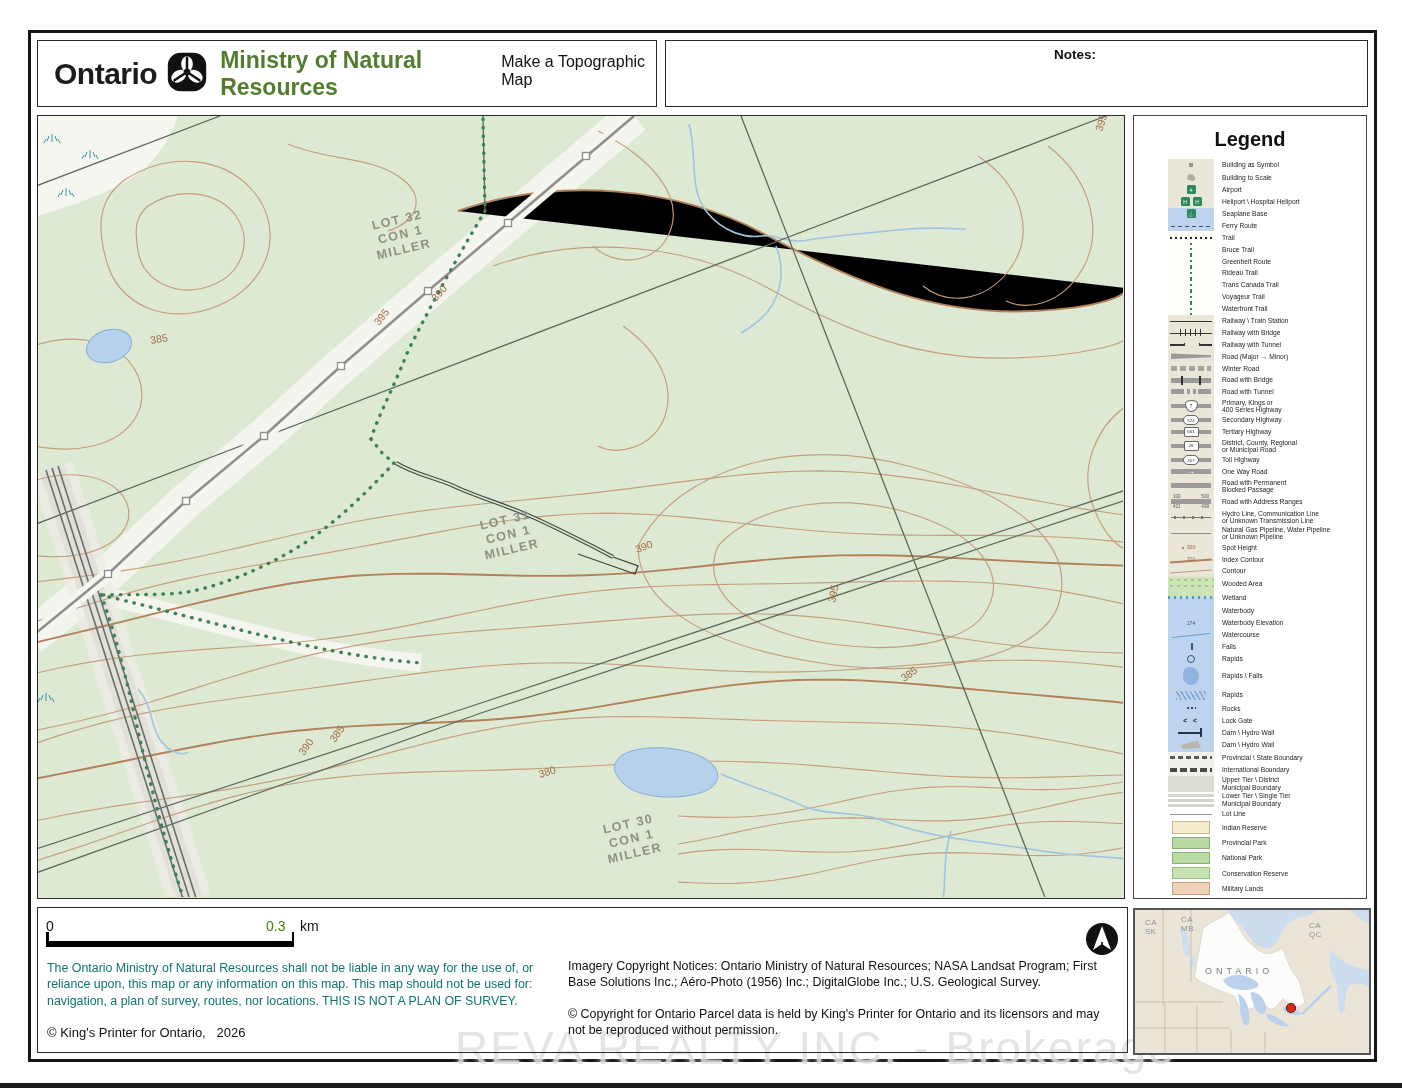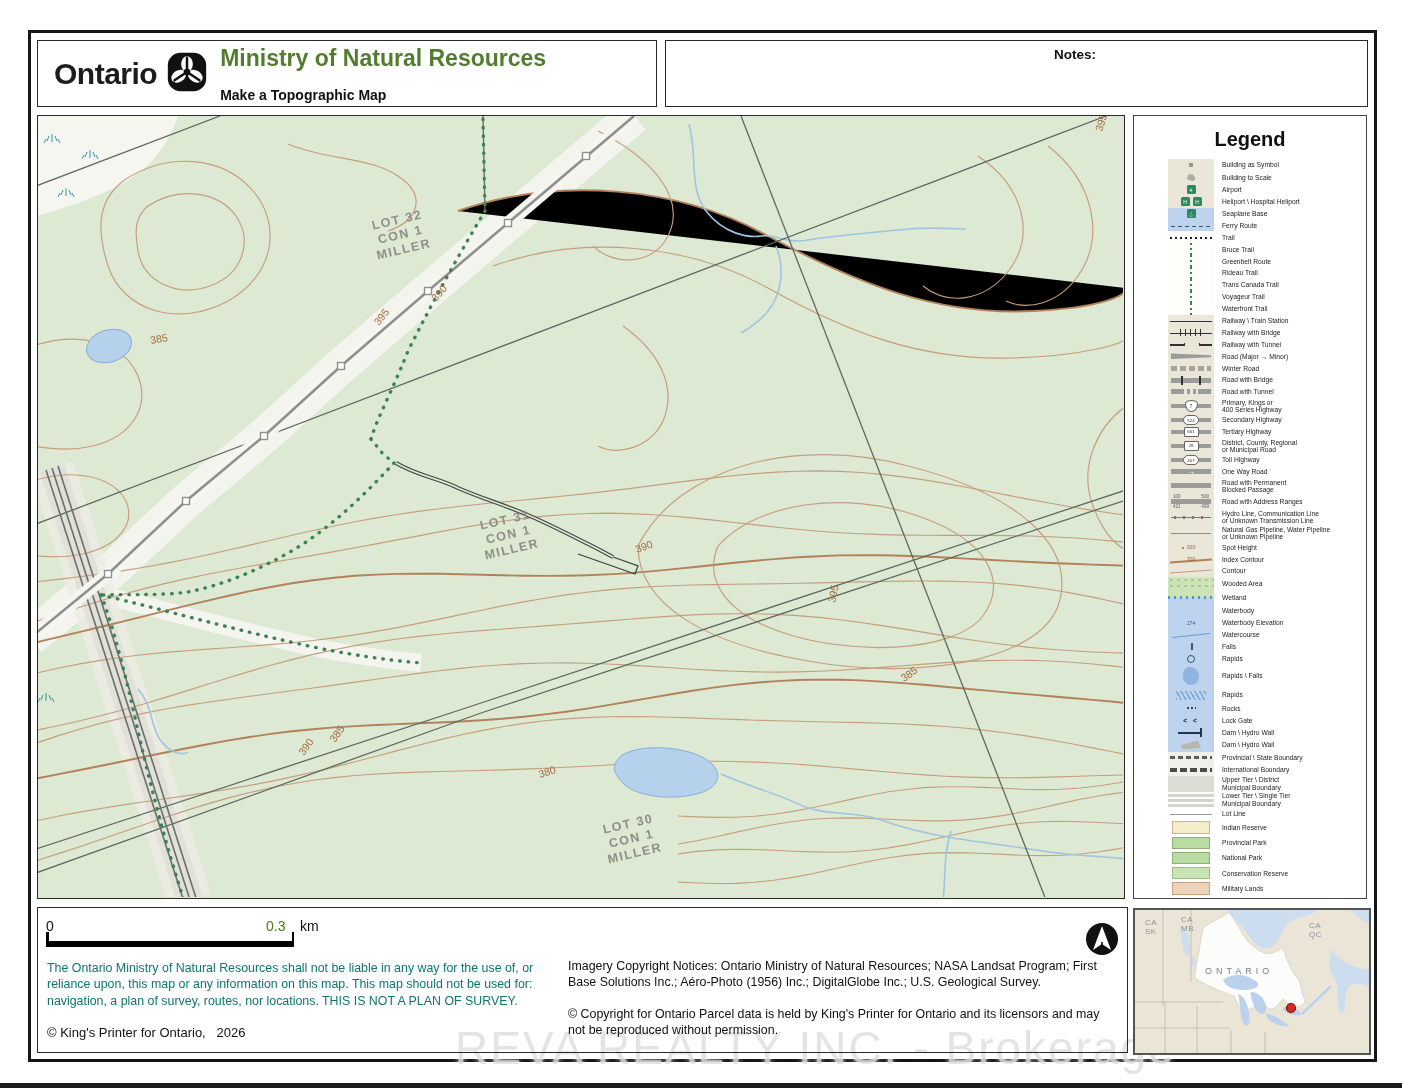--- a/index.html
+++ b/index.html
@@ -6,23 +6,23 @@
     font-family:"Liberation Sans",sans-serif;}
   .page{position:relative;width:1137px;height:1088px;background:#fff;}
   .frame{position:absolute;left:28px;top:30px;width:1343px;height:1026px;border:3px solid #161616;}
   .bottom-strip{position:absolute;left:0;top:1083px;width:1402px;height:5px;background:#1a1a1a;}
 
   
   .header-box{position:absolute;left:6px;top:7px;width:620px;height:67px;border:1.5px solid #2a2a2a;
     display:flex;align-items:center;padding-left:16px;box-sizing:border-box;background:#fff;}
   .wordmark{font-size:30px;font-weight:700;color:#1c1c1c;letter-spacing:-0.5px;}
   .trillium{margin:0 13px 0 10px;flex:none;}
-  .hdr-titles{display:flex;flex-direction:column;}
+  .hdr-titles{display:flex;flex-direction:row;}
   .hdr-title{font-size:23px;font-weight:700;color:#527d2e;}
-  .hdr-sub{font-size:14px;font-weight:700;color:#111;margin-top:15px;}
+  .hdr-sub{font-size:16px;font-weight:400;color:#111;margin-top:6px;}
   .notes-box{position:absolute;left:634px;top:7px;width:703px;height:67px;border:1.5px solid #2a2a2a;
     box-sizing:border-box;background:#fff;}
   .notes-label{position:absolute;left:388px;top:6px;font-size:13.5px;font-weight:700;color:#111;}
 
   
   .map-box{position:absolute;left:6px;top:82px;width:1088px;height:784px;border:1.5px solid #2a2a2a;
     box-sizing:border-box;background:#dde9d2;overflow:hidden;}
   .map-box svg{display:block;}
   .contour{fill:none;stroke:#c59d7d;stroke-width:1.15px;}
   .index{stroke:#b2815a;stroke-width:1.9px;}

